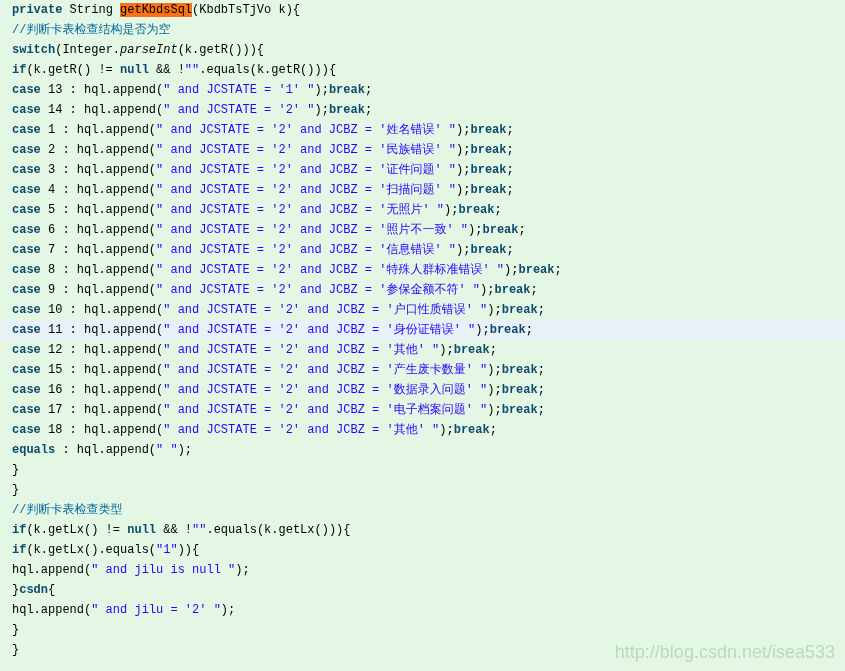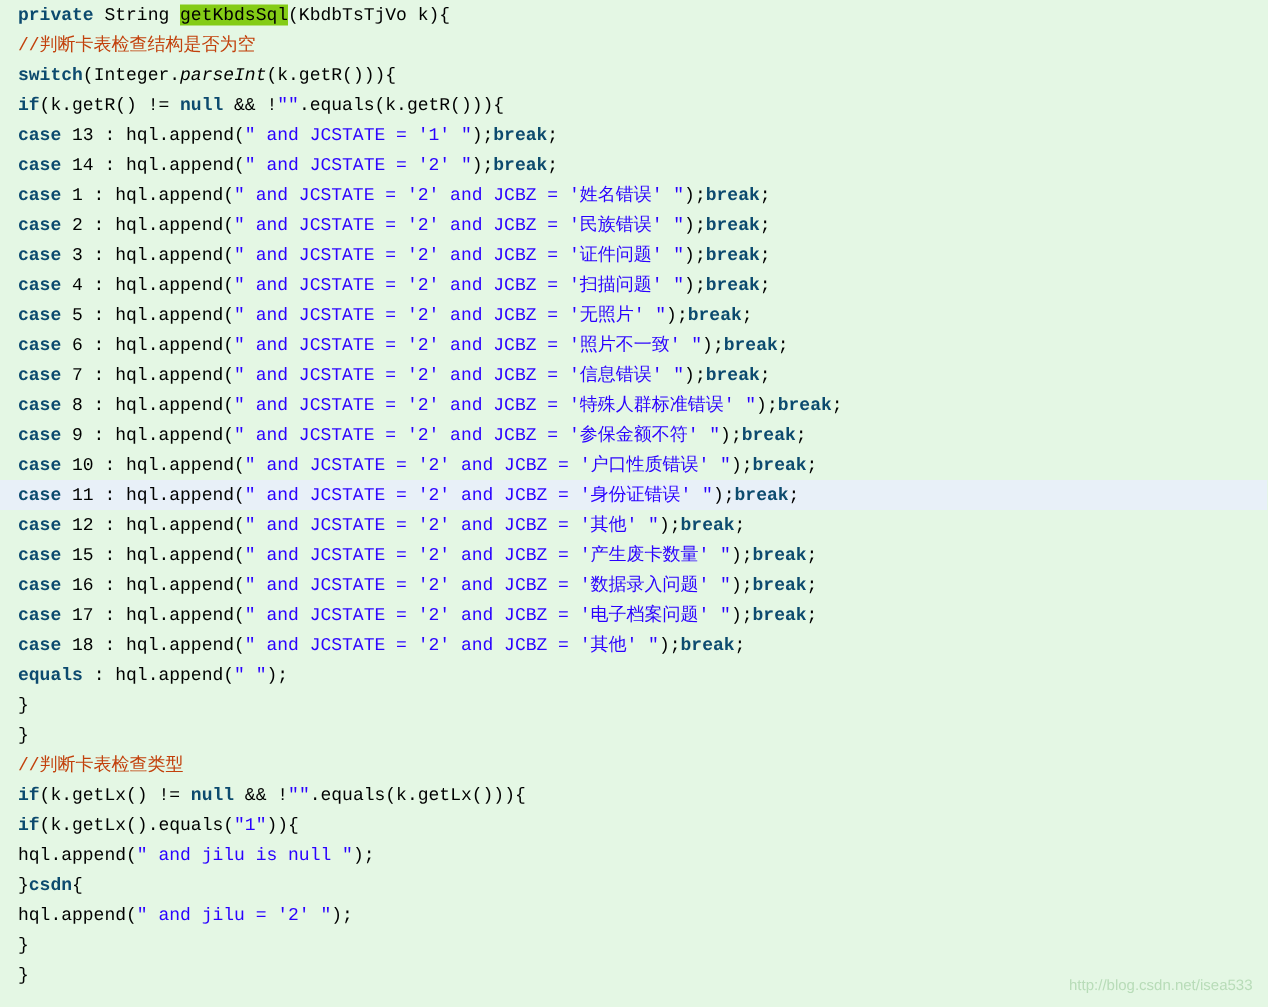--- a/index.html
+++ b/index.html
@@ -13,30 +13,30 @@
     overflow: hidden;
   }
   .line {
     padding: 1px 0 1px 12px;
     line-height: 1.5;
   }
   .highlighted {
     background: #e8f0f8;
   }
   .kw { color: #0c4a6e; font-weight: bold; }
-  .method-decl { background: #84cc16; }
+  .method-decl { background: #f97316; }
   .str { color: #2a00ff; }
-  .comment { color: #c2410c; }
+  .comment { color: #0369a1; }
   .static-call { color: #000; font-style: italic; }
   .watermark {
     position: fixed;
     bottom: 8px;
     right: 10px;
     color: #b8dcb8;
-    font-size: 10px;
+    font-size: 18px;
     font-family: Arial, sans-serif;
   }
 </style>
 </head>
 <body>
 
 <div id="code-root">
     <div class="line"><span class="kw">private</span> String <span class="method-decl">getKbdsSql</span>(KbdbTsTjVo k){</div>
     <div class="line">    <span class="comment">//判断卡表检查结构是否为空</span></div>
     <div class="line">        <span class="kw">switch</span>(Integer.<span class="static-call">parseInt</span>(k.getR())){</div>

